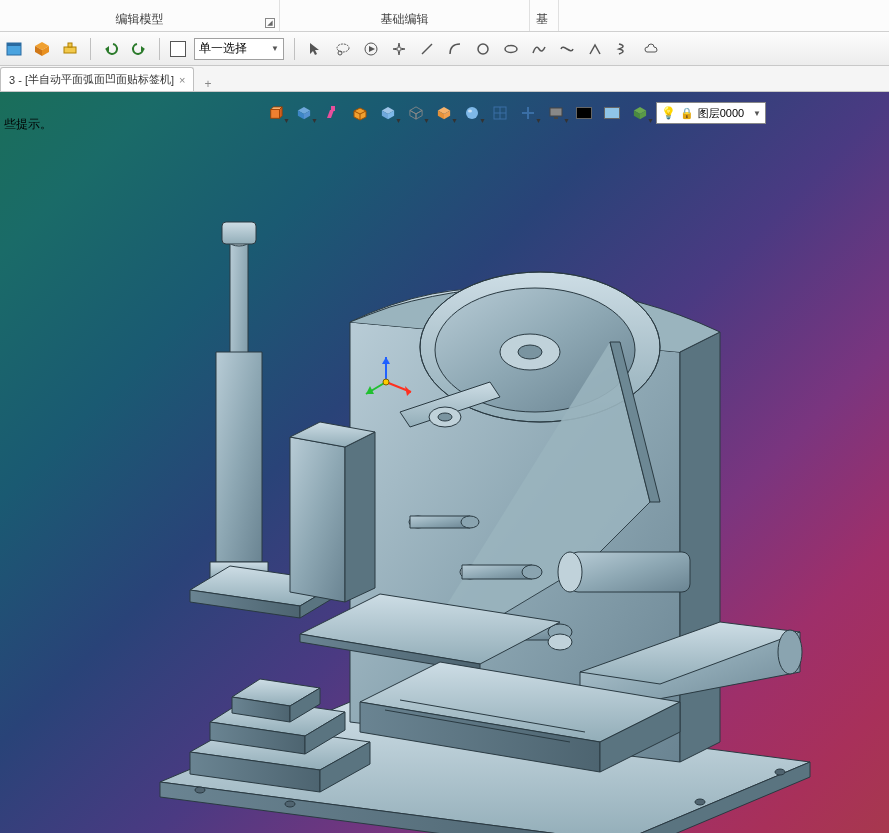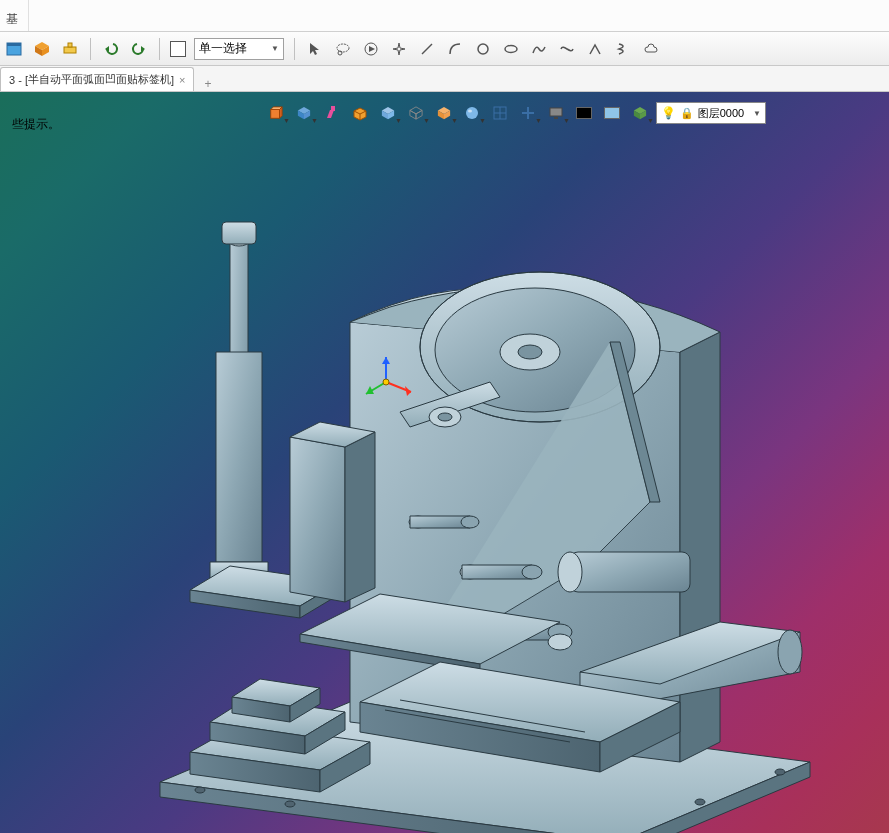--- a/index.html
+++ b/index.html
@@ -127,21 +127,21 @@
     #4a3a82 55%,
     #7a357f 70%,
     #9e2f6a 82%,
     #a8305a 92%,
     #a7384e 100%);
   overflow: hidden;
 }
 .hint {
   position: absolute;
   top: 24px;
-  left: 12px;
+  left: 4px;
   color: #000;
   font-size: 12px;
 }
 
 
 .view-toolbar {
   position: absolute;
   top: 8px;
   left: 264px;
   height: 26px;
@@ -193,20 +193,27 @@
 }
 .machine svg { width: 100%; height: 100%; }
 
 
 .triad { position: absolute; left: 356px; top: 260px; width: 60px; height: 60px; pointer-events:none;}
 </style>
 </head>
 <body>
 
 <div class="ribbon-tabs">
+  <div class="ribbon-group" style="flex:0 0 280px">
+    <span>编辑模型</span>
+    <span class="launcher">◢</span>
+  </div>
+  <div class="ribbon-group" style="flex:0 0 250px">
+    <span>基础编辑</span>
+  </div>
   <div class="ribbon-group" style="flex:0 0 29px; justify-content:flex-start; padding-left:6px">
     <span>基</span>
   </div>
 </div>
 
 <div class="toolbar">
   <div class="tbicon">
     <svg viewBox="0 0 16 16">
         <rect x="1" y="2" width="14" height="12" fill="#4aa3df" stroke="#2a6aa0"></rect>
         <rect x="1" y="2" width="14" height="3" fill="#2a6aa0"></rect>

